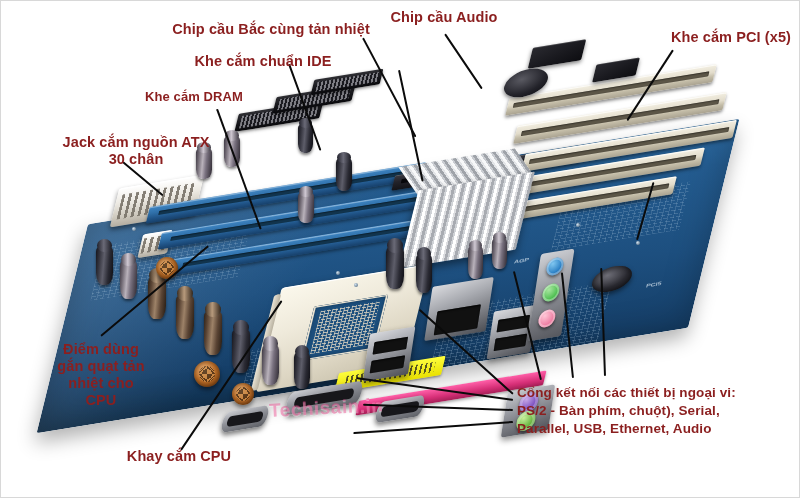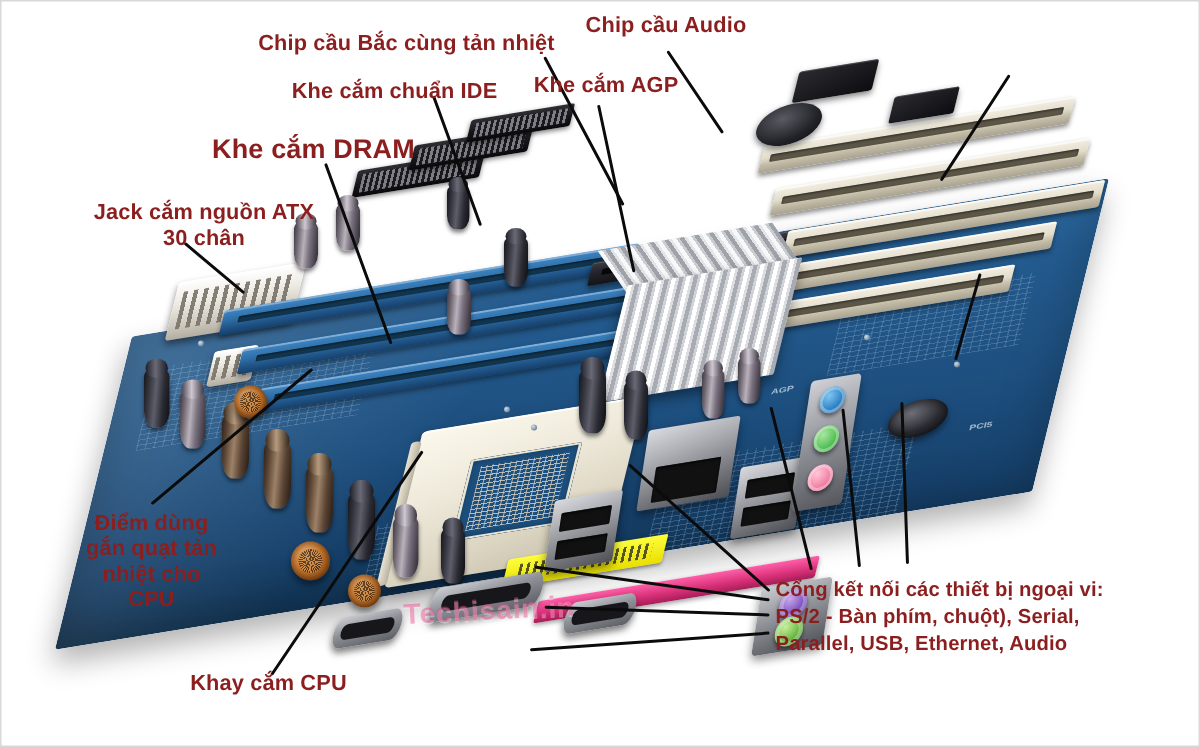--- a/index.html
+++ b/index.html
@@ -309,29 +309,29 @@
   <div class="ld" style="left:512px;top:408px;width:150px;transform:rotate(-178deg);"></div>
   <div class="ld" style="left:512px;top:420px;width:160px;transform:rotate(176deg);"></div>
   <div class="ld" style="left:540px;top:378px;width:112px;transform:rotate(-104deg);"></div>
   <div class="ld" style="left:572px;top:376px;width:106px;transform:rotate(-96deg);"></div>
   <div class="ld" style="left:604px;top:374px;width:108px;transform:rotate(-92deg);"></div>
 
   <div class="lbl c" style="left:172px;top:52px;width:180px;font-size:14.5px;">Khe cắm chuẩn IDE</div>
 
   <div class="lbl c" style="left:160px;top:20px;width:220px;font-size:14.5px;">Chip cầu Bắc cùng tản nhiệt</div>
 
-  <div class="lbl c" style="left:128px;top:88px;width:160px;font-size:18px;">Khe cắm DRAM</div>
+  <div class="lbl c" style="left:113px;top:88px;width:160px;font-size:13px;">Khe cắm DRAM</div>
 
   <div class="lbl c" style="left:40px;top:133px;width:190px;font-size:14.5px;">Jack cắm nguồn ATX
 30 chân</div>
 
   <div class="lbl c" style="left:378px;top:8px;width:130px;font-size:14.5px;">Chip cầu Audio</div>
 
-  <div class="lbl c" style="left:338px;top:48px;width:130px;font-size:14.5px;">Khe cắm AGP</div>
-
+
+  <div class="lbl c" style="left:660px;top:28px;width:140px;font-size:14.5px;">Khe cắm PCI (x5)</div>
 
 
   <div class="lbl c" style="left:38px;top:340px;width:124px;font-size:14.5px;">Điểm dùng
 gắn quạt tản
 nhiệt cho
 CPU</div>
 
   <div class="lbl c" style="left:108px;top:447px;width:140px;font-size:14.5px;">Khay cắm CPU</div>
 
   <div class="lbl l" style="left:516px;top:383px;width:290px;font-size:13.5px;line-height:1.35;">Cổng kết nối các thiết bị ngoại vi:

